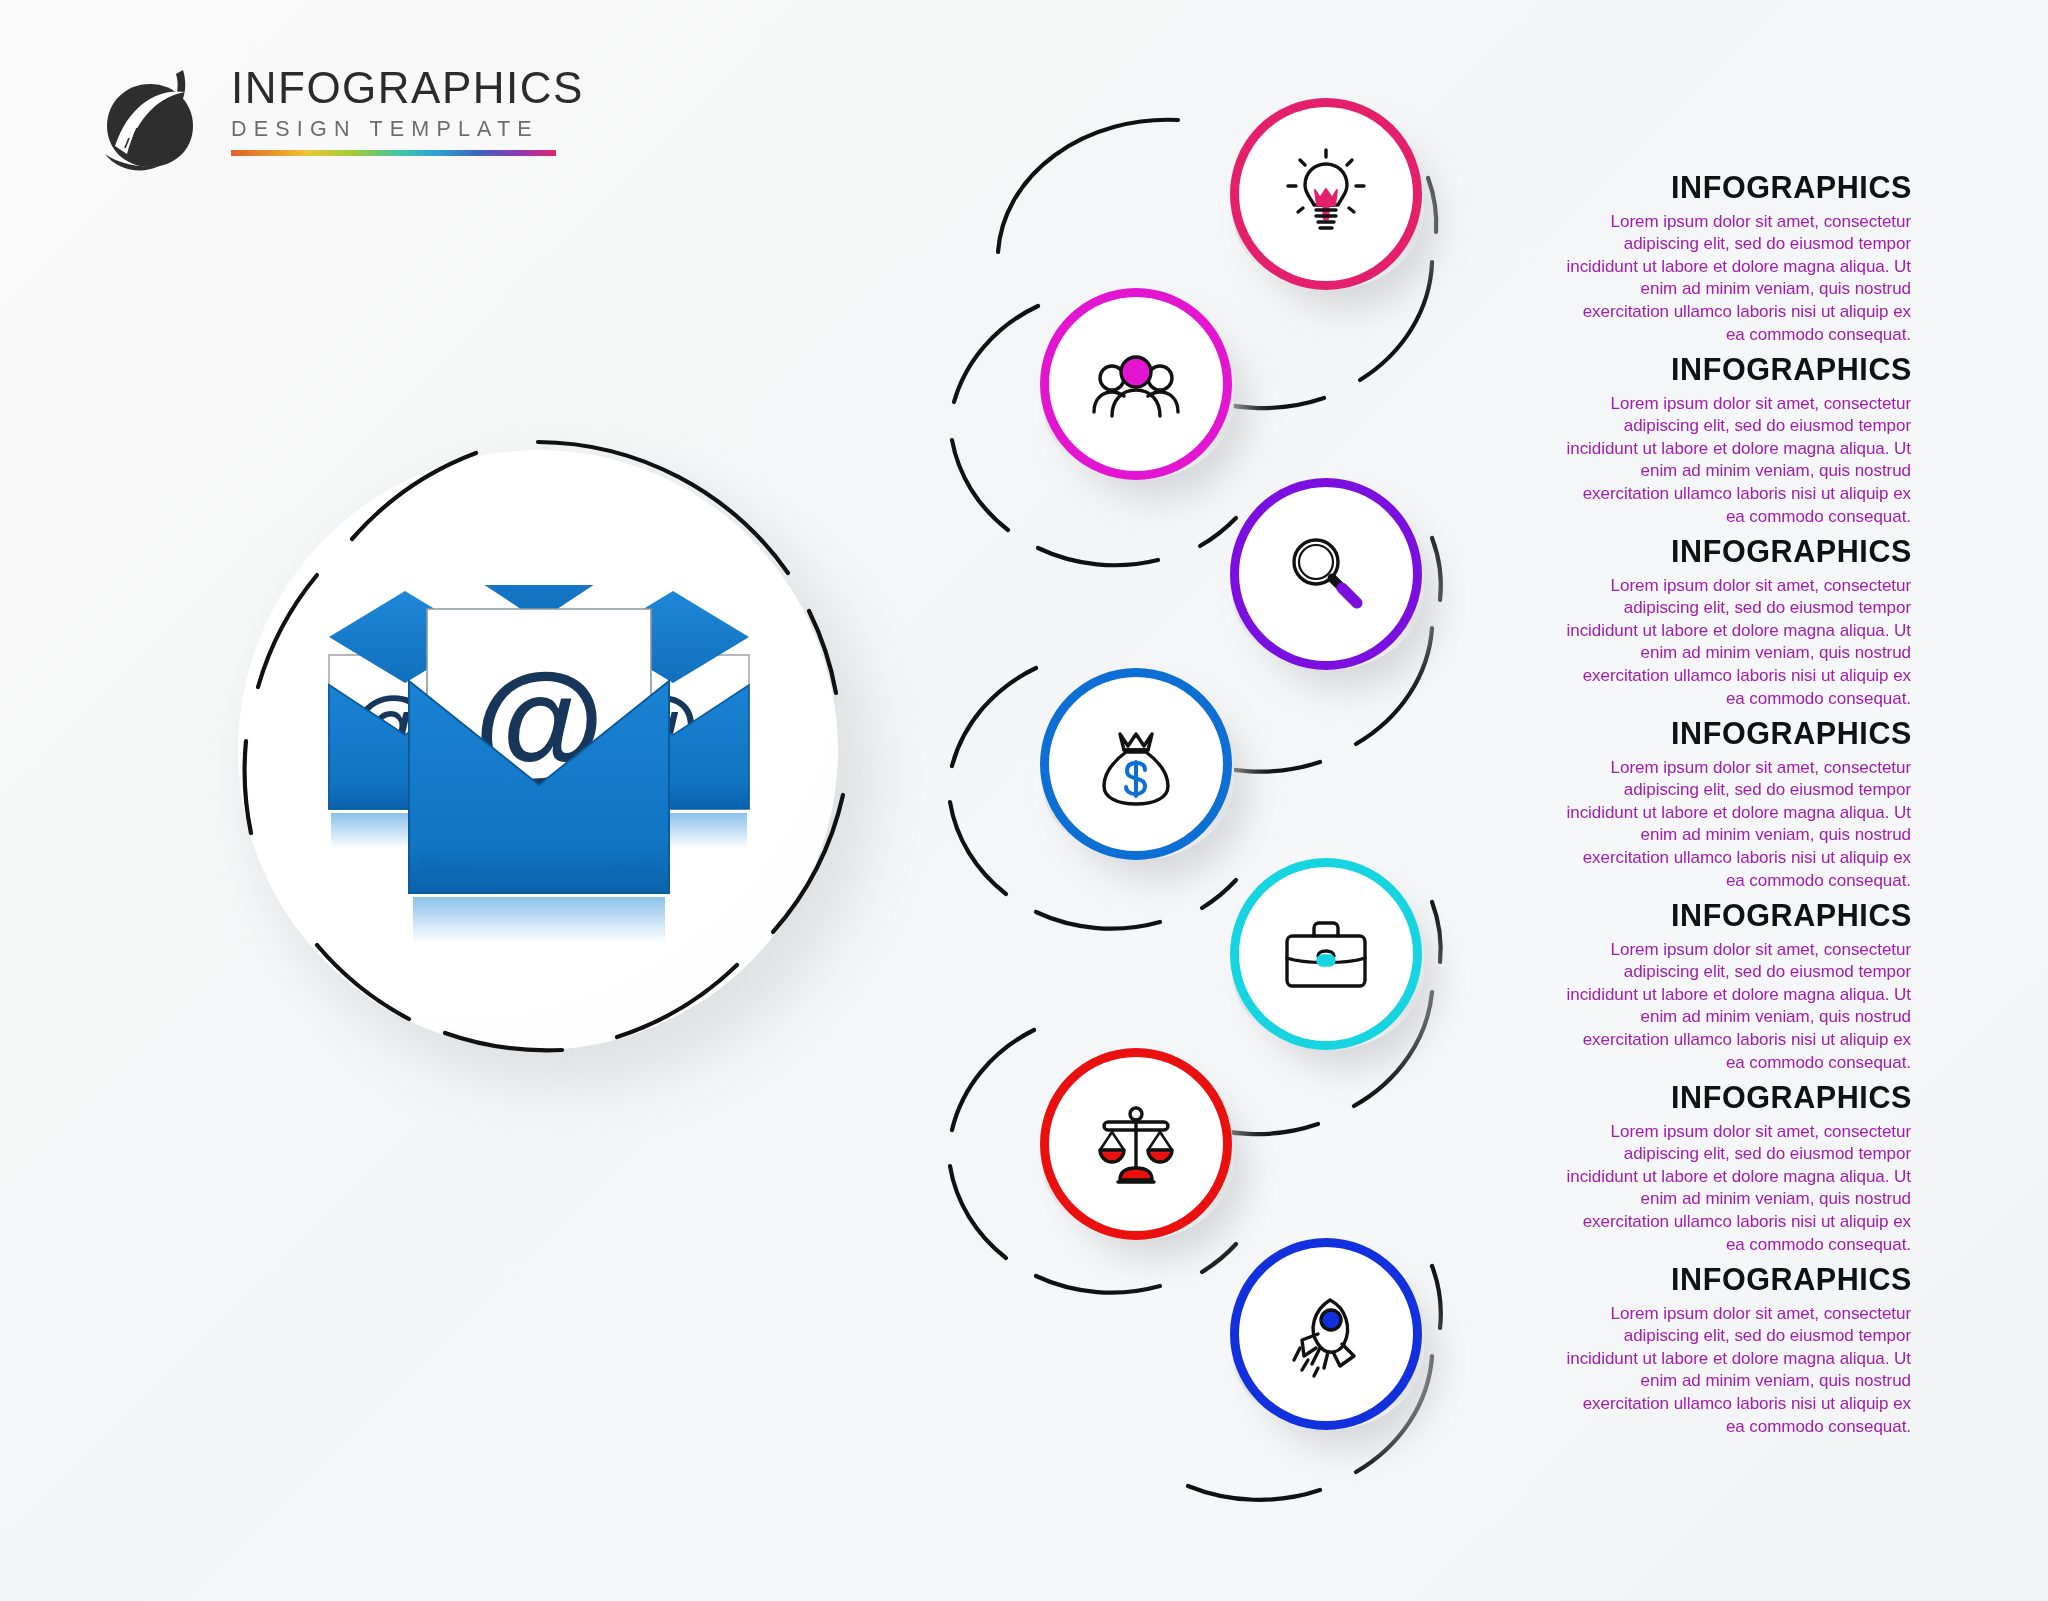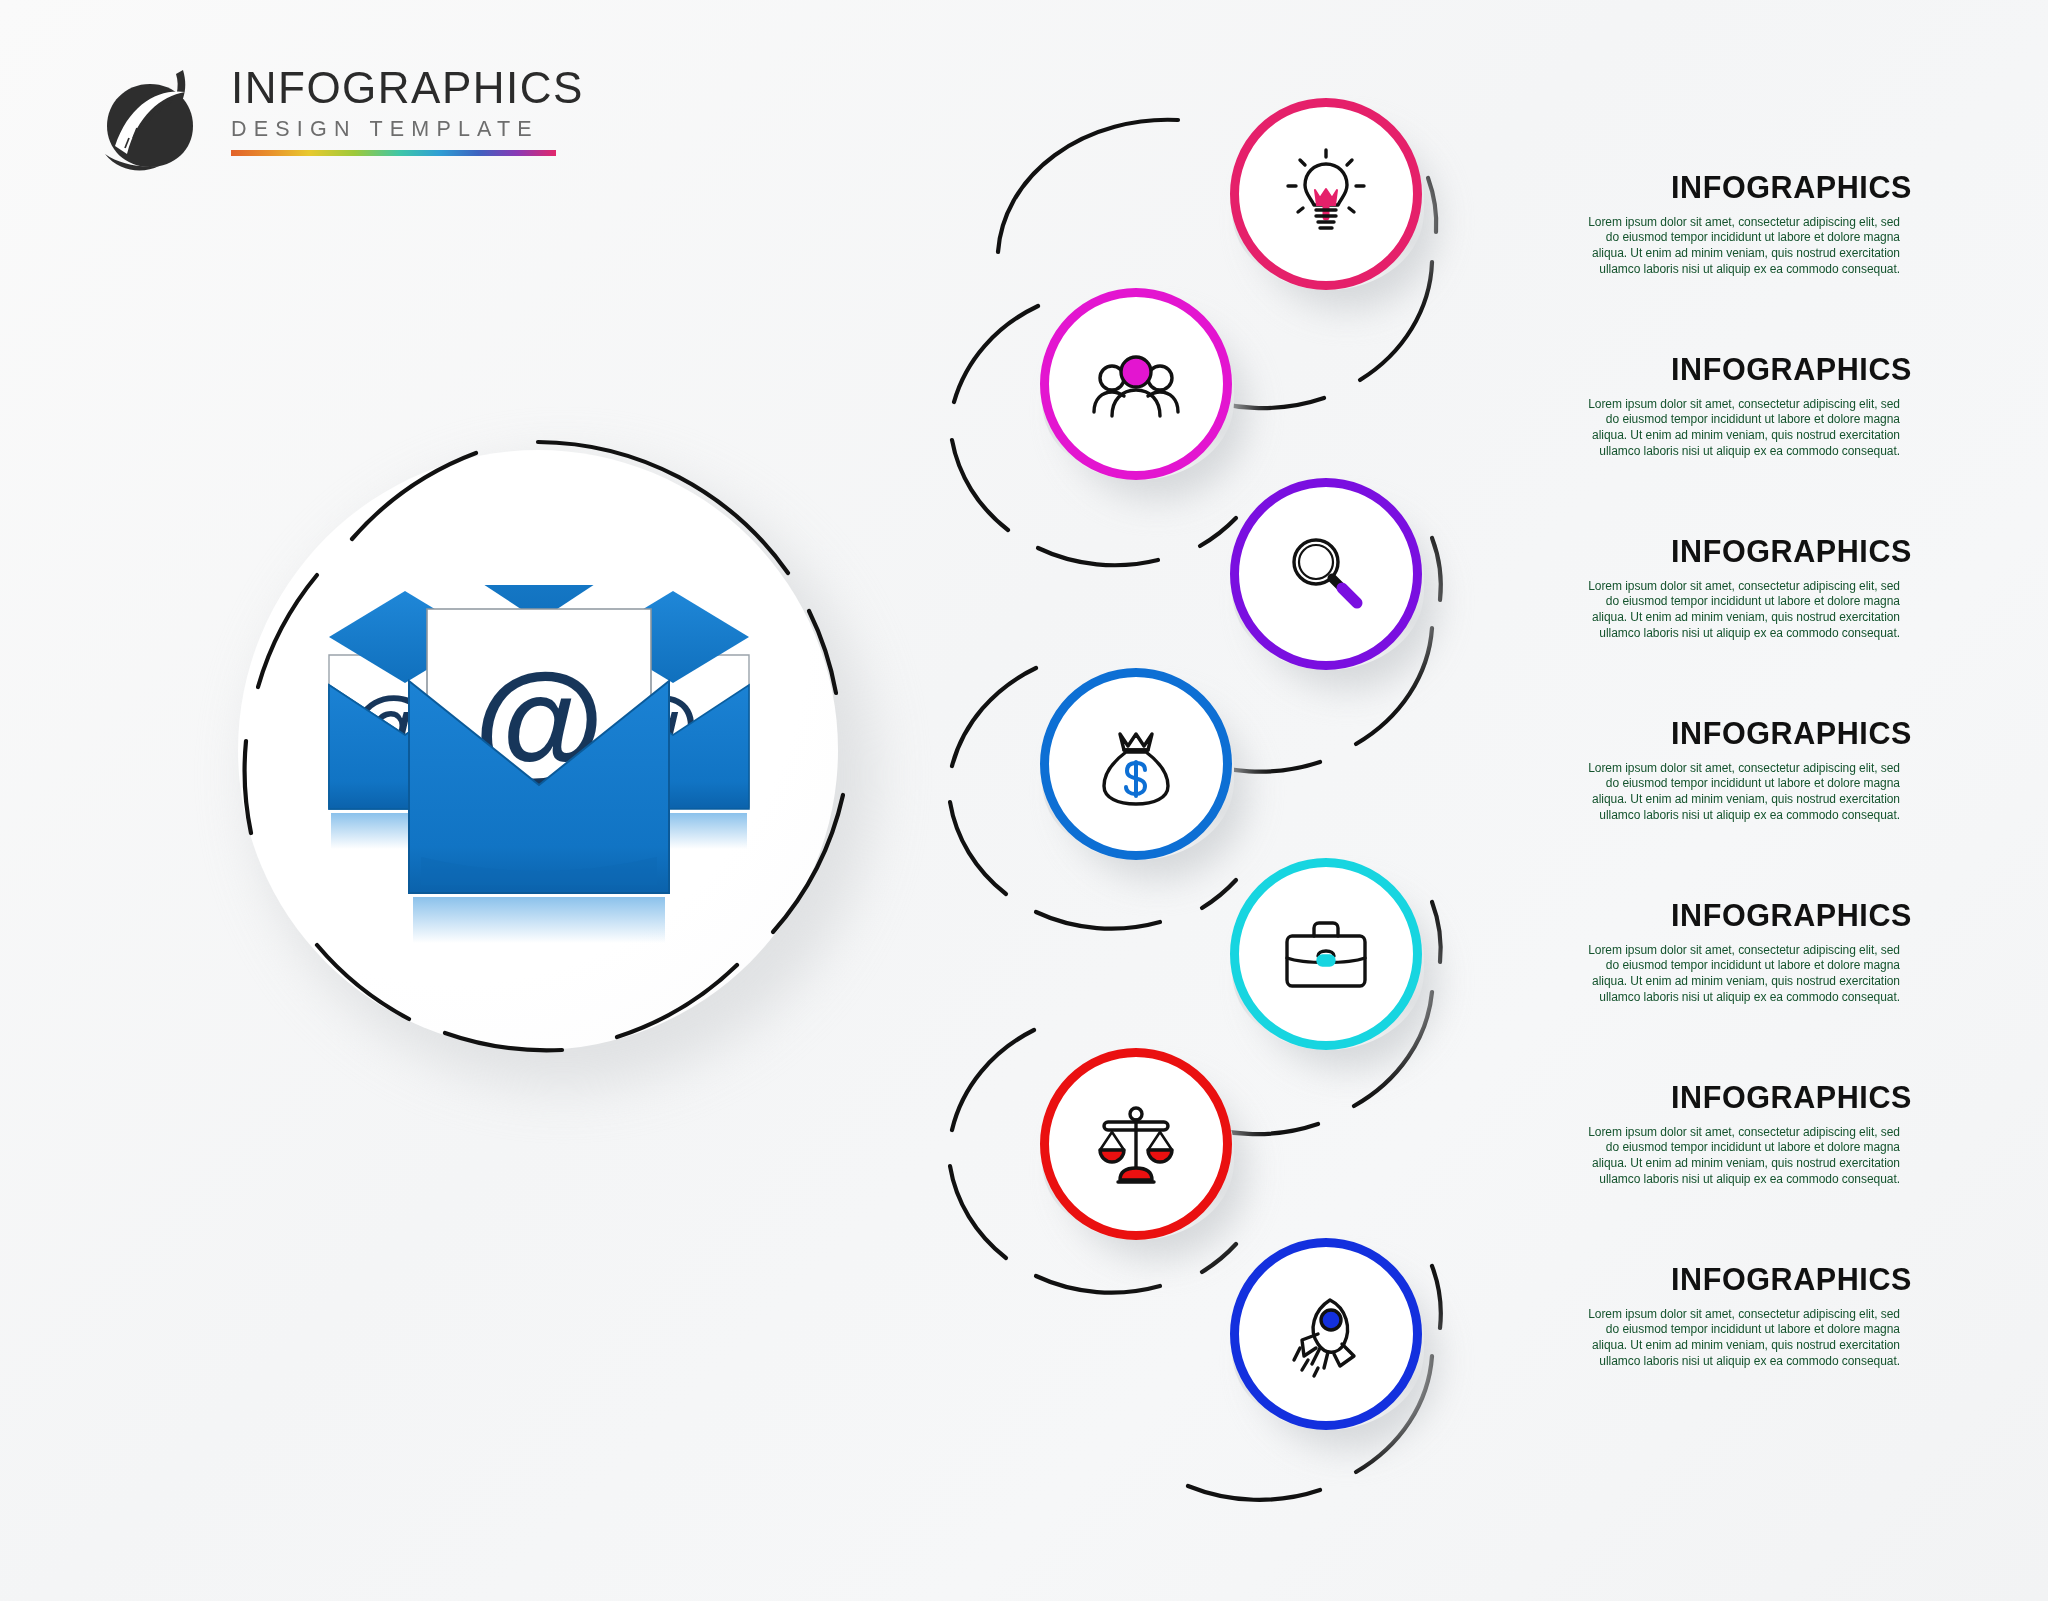--- a/index.html
+++ b/index.html
@@ -150,24 +150,24 @@
   }
   .txt-h {
     font-size: 30.5px;
     font-weight: 700;
     letter-spacing: .6px;
     color: #111111;
     line-height: 1;
     margin: 0 0 8px 0;
   }
   .txt-b {
-    font-size: 12px;
+    font-size: 17px;
     line-height: 1.33;
-    color: #14532d;
-    margin: 12px;
+    color: #a21caf;
+    margin: 1px;
     letter-spacing: -0.05px;
   }
 
   .connectors { position: absolute; left: 0; top: 0; }
 </style>
 </head>
 <body>
 
 <div id="canvas">
 

